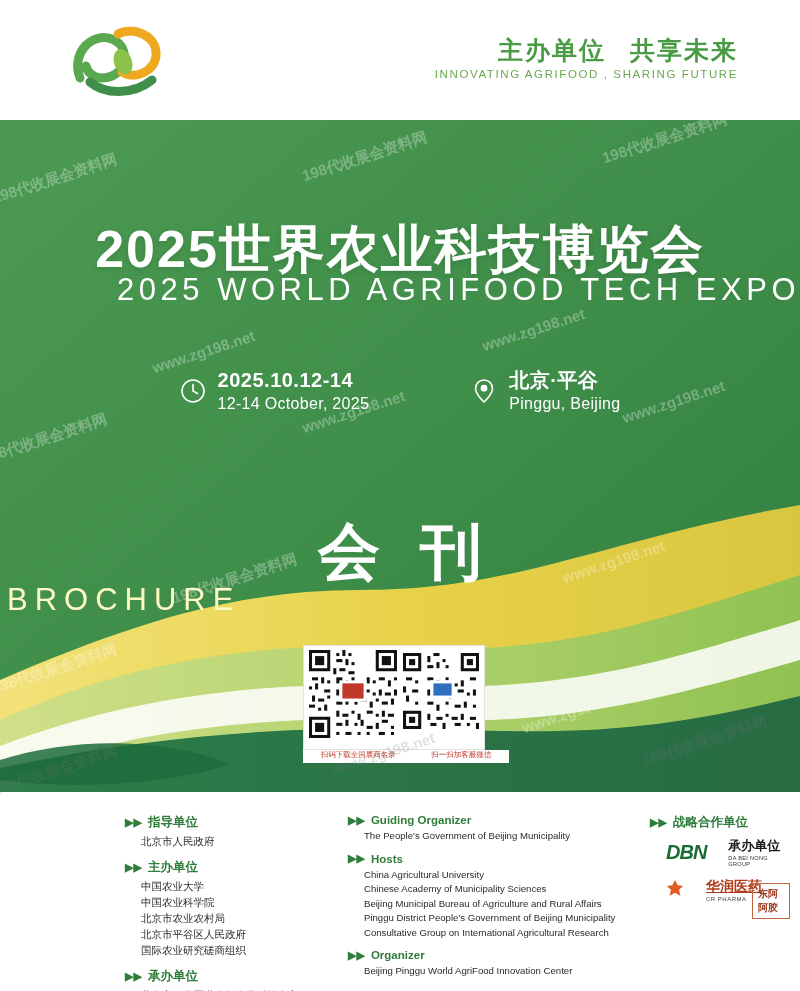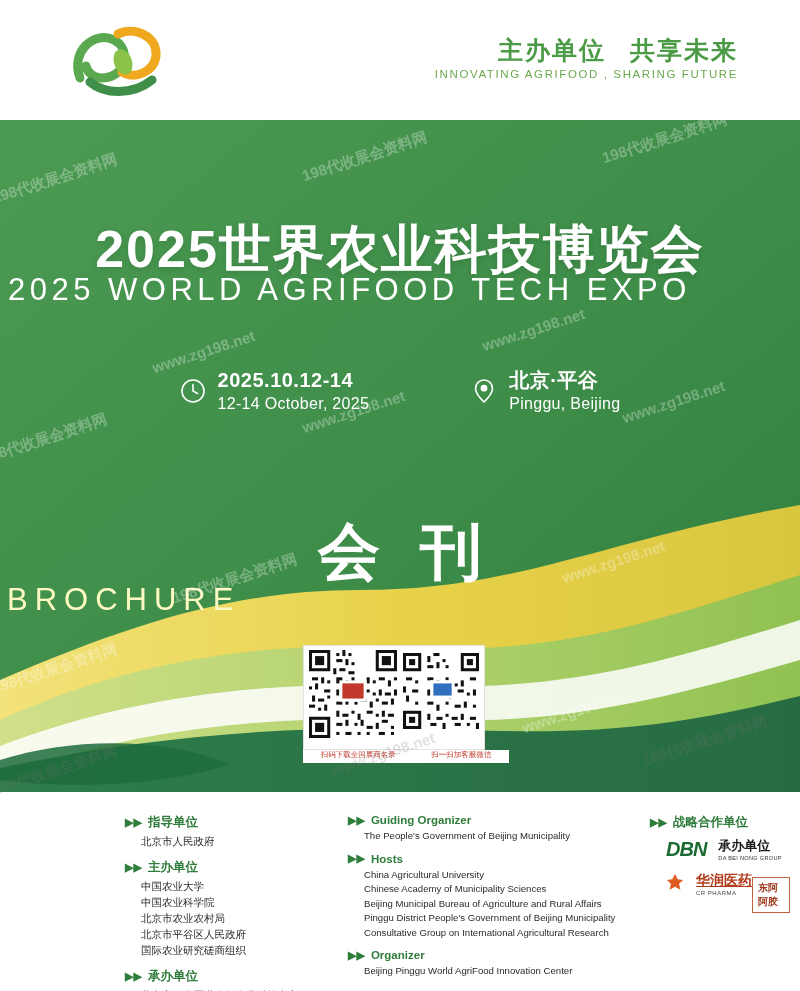--- a/index.html
+++ b/index.html
@@ -43,21 +43,21 @@
 
   .title-cn {
     position: absolute; left: 0; right: 0; top: 95px;
     text-align: center;
     color: #ffffff;
     font-size: 52px; font-weight: bold; letter-spacing: 2px;
     text-shadow: 0 2px 6px rgba(0,0,0,.12);
   }
   .title-en {
     position: absolute; left: 0; right: 0; top: 152px;
-    text-align: left;
+    text-align: right;
     color: #ffffff;
     font-size: 31px; letter-spacing: 4.5px; font-weight: 500; padding-left: 8px;
   }
 
   .meta {
     position: absolute; top: 248px; left: 0; width: 800px;
     display: flex; justify-content: center; gap: 102px;
     color: #ffffff;
   }
   .meta-block { display: flex; align-items: center; gap: 12px; }
@@ -108,21 +108,21 @@
     font-size: 12.5px; font-weight: bold; color: #2f7d3a;
     margin-bottom: 3px;
   }
   .arrow { color: #2f7d3a; font-size: 11px; line-height: 1; }
   .grp-body { font-size: 10.5px; color: #2b2b2b; line-height: 1.52; }
   .grp-body.en { font-size: 9.6px; }
   .grp-head.en { font-size: 11.5px; }
   .ml { margin-left: 16px; }
 
   .partners { margin-left: 16px; margin-top: 6px; }
-  .plogo { display: flex; align-items: center; gap: 12px; margin-bottom: 11px; }
+  .plogo { display: flex; align-items: center; gap: 22px; margin-bottom: 11px; }
   .dbn-mark { font-size: 20px; font-weight: bold; font-style: italic; color: #1c6b33; letter-spacing: -1px;}
   .dbn-txt-cn { font-size: 13px; font-weight: bold; color: #1b1b1b; }
   .dbn-txt-en { font-size: 5.6px; color: #333; letter-spacing: .3px; }
   .cr-mark { font-size: 17px; color: #e05a22; }
   .cr-cn { font-size: 14px; font-weight: bold; color: #b03a1a; text-decoration: underline; }
   .cr-en { font-size: 6px; color: #444; letter-spacing: .5px; }
   .ej { font-size: 10px; font-weight: bold; color: #9e3b1f; border:1px solid #c0633f; padding: 3px 5px; }
 
   
   .wm {

